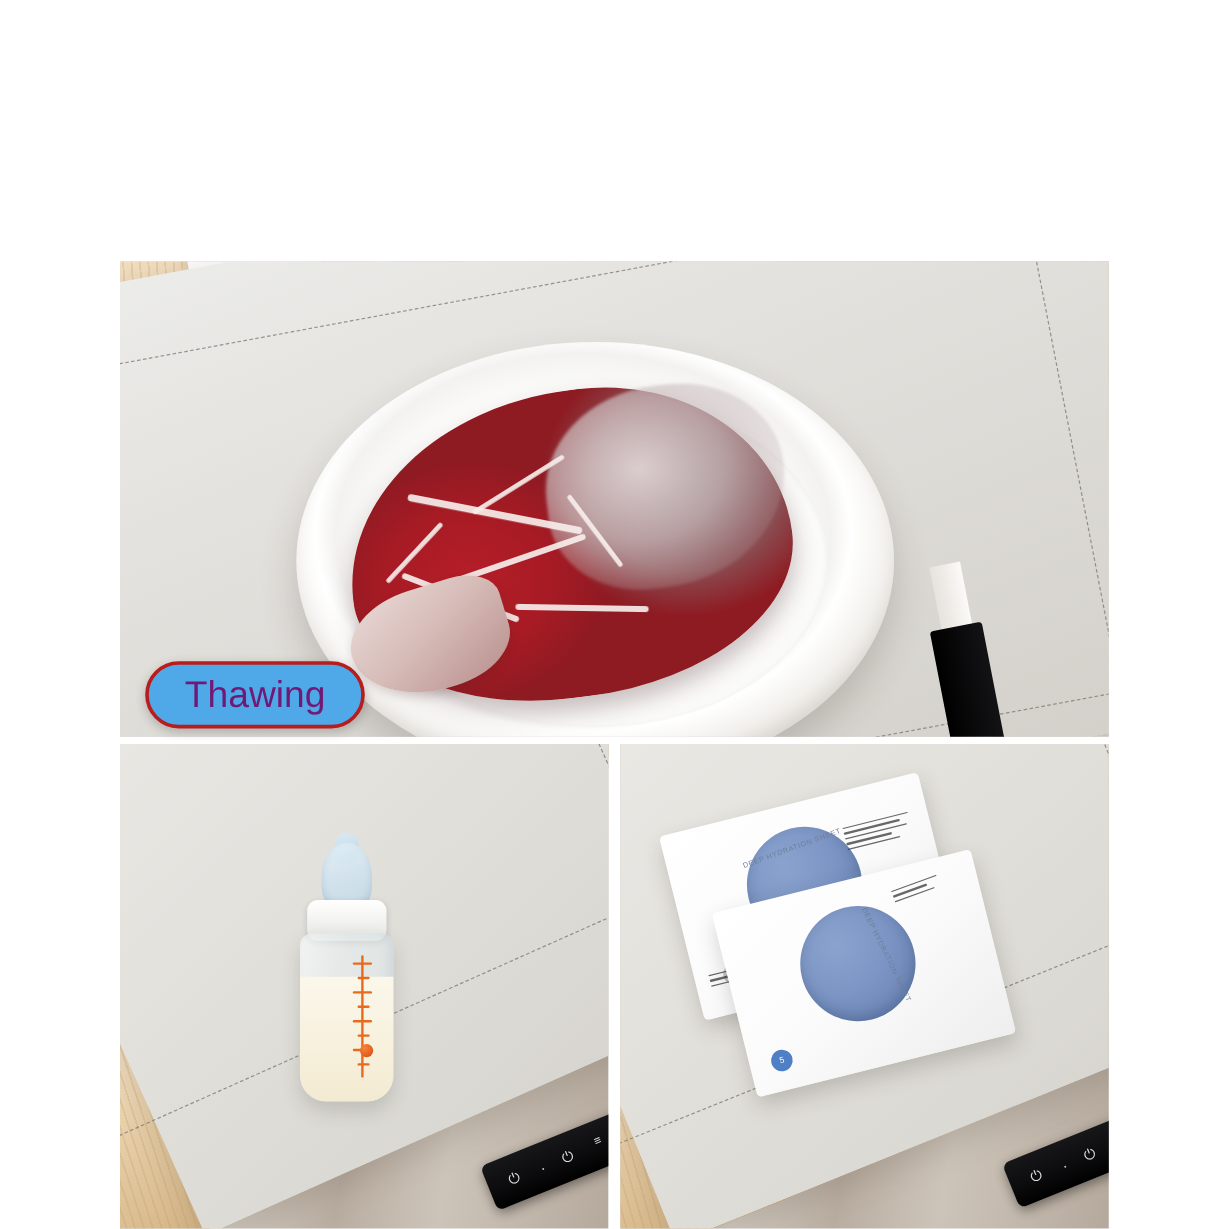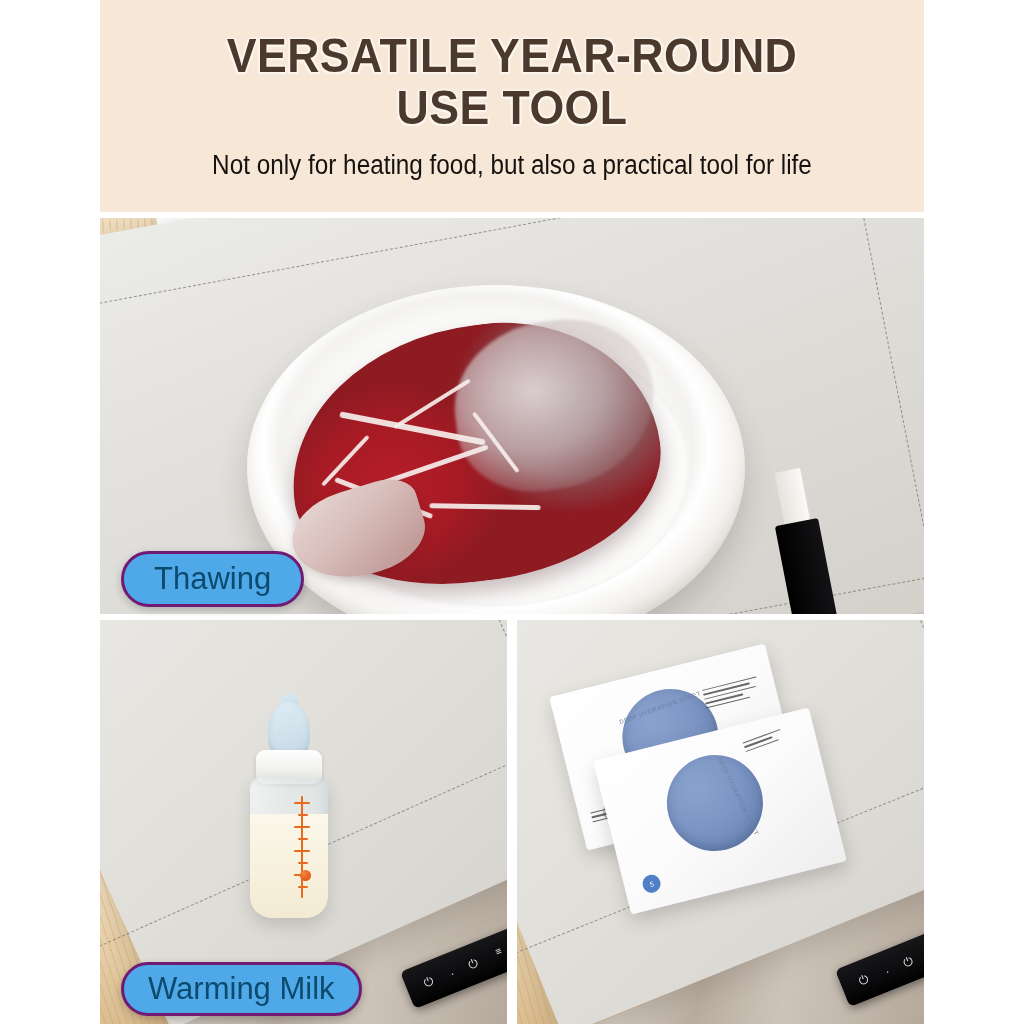--- a/index.html
+++ b/index.html
@@ -284,42 +284,37 @@
   .pack-seal{
     position:absolute;width:24px;height:20px;border-radius:50%;
     background:radial-gradient(circle at 35% 30%,#d8d8d8,#a8a8a8);
   }
 
   
   .badge{
     position:absolute;
     display:inline-flex;align-items:center;justify-content:center;
     background:#4fa9e8;
-    border:3px solid #701a75;
+    border:3px solid #b91c1c;
     border-radius:34px;
-    color:#0c4a6e;
+    color:#701a75;
     font-family:"Liberation Sans", sans-serif;
     font-weight:normal;
     box-shadow:0 3px 9px rgba(0,0,0,.22);
     white-space:nowrap;
   }
   .badge-thawing{left:121px;top:551px;padding:7px 30px;font-size:31px;}
   .badge-milk{left:121px;top:962px;padding:6px 24px;font-size:31px;}
   .badge-masks{left:532px;top:962px;padding:6px 24px;font-size:31px;}
 </style>
 </head>
 <body>
 
 <div class="page">
 
-  <div class="header">
-    <h1 class="title title-l1">VERSATILE YEAR-ROUND</h1>
-    <h1 class="title title-l2">USE TOOL</h1>
-    <p class="subtitle">Not only for heating food, but also a practical tool for life</p>
-  </div>
 
   <div class="panel panel-top">
     <div class="t-wall"></div>
     <div class="wood-table t-woodL"></div>
     <div class="wood-table t-woodR"></div>
 
     <div class="mug"></div>
     <div class="mug-handle"></div>
 
     <div class="mat t-mat"></div>
@@ -426,15 +421,14 @@
 
     <div class="ctrlbar" style="left:318px;top:350px;width:170px;height:40px;transform:rotate(-22deg);transform-origin:left top;">
       <span class="ctrl-icon" style="left:18px;top:14px;">⏻</span>
       <span class="ctrl-icon" style="left:46px;top:15px;">·</span>
       <span class="ctrl-icon" style="left:66px;top:14px;">⏻</span>
 
     </div>
   </div>
 
   <div class="badge badge-thawing">Thawing</div>
-  <div class="badge badge-milk">Warming Milk</div>
 
 </div>
 
 </body></html>

